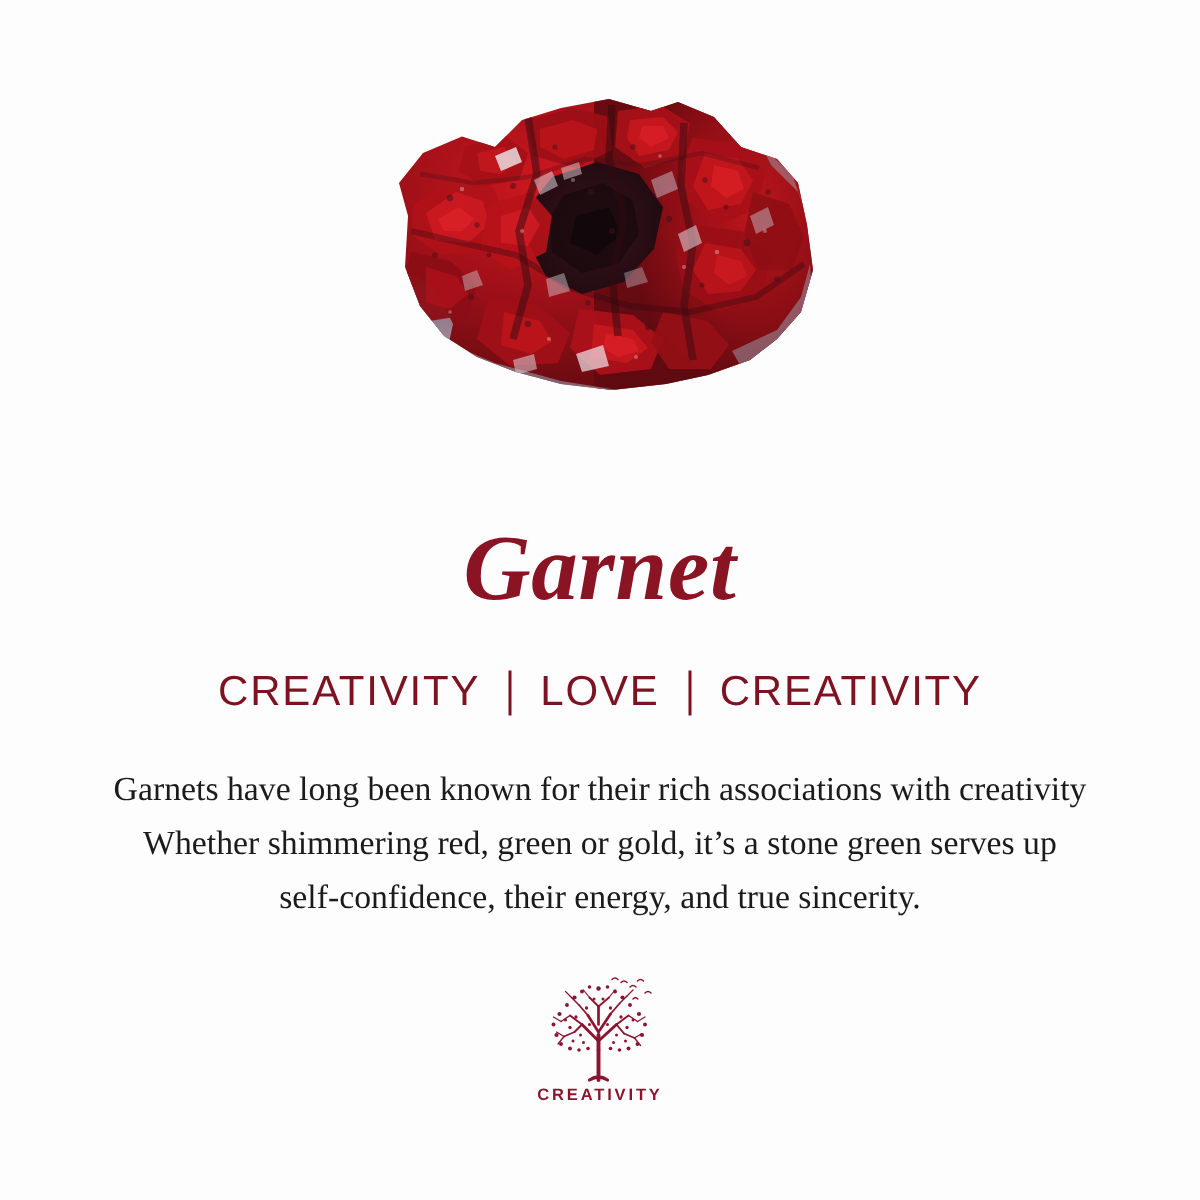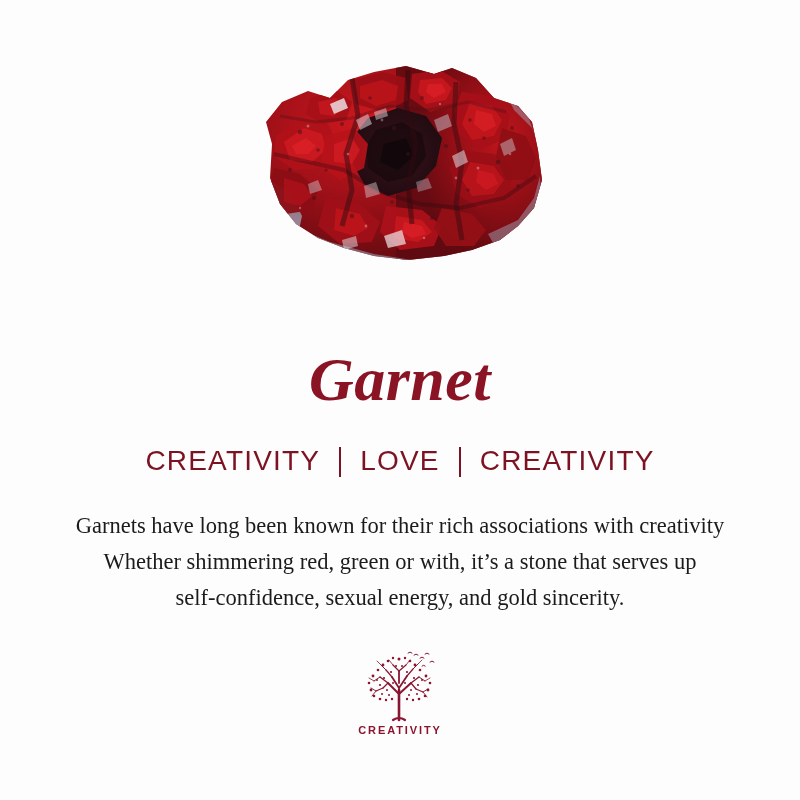--- a/index.html
+++ b/index.html
@@ -265,22 +265,22 @@
   <div class="keywords">
     <span class="keyword">CREATIVITY</span>
     <span class="kw-sep"></span>
     <span class="keyword">LOVE</span>
     <span class="kw-sep"></span>
     <span class="keyword">CREATIVITY</span>
   </div>
 
   <div class="desc">
     <span class="desc-line">Garnets have long been known for their rich associations with creativity</span>
-    <span class="desc-line">Whether shimmering red, green or with, it’s a stone that serves up</span>
-    <span class="desc-line">self-confidence, sexual energy, and gold sincerity.</span>
+    <span class="desc-line">Whether shimmering red, green or gold, it’s a stone green serves up</span>
+    <span class="desc-line">self-confidence, their energy, and true sincerity.</span>
   </div>
 
   <div class="logo">
     <svg class="logo-mark" viewBox="0 0 76 72" xmlns="http://www.w3.org/2000/svg">
       <g stroke="#8a1530" fill="none" stroke-linecap="round">
 
         <path d="M37,70 L37,40" stroke-width="2.6"></path>
         <path d="M31,70 Q37,66 43,70" stroke-width="2.2"></path>
 
         <path d="M37,44 L26,33" stroke-width="2"></path>

